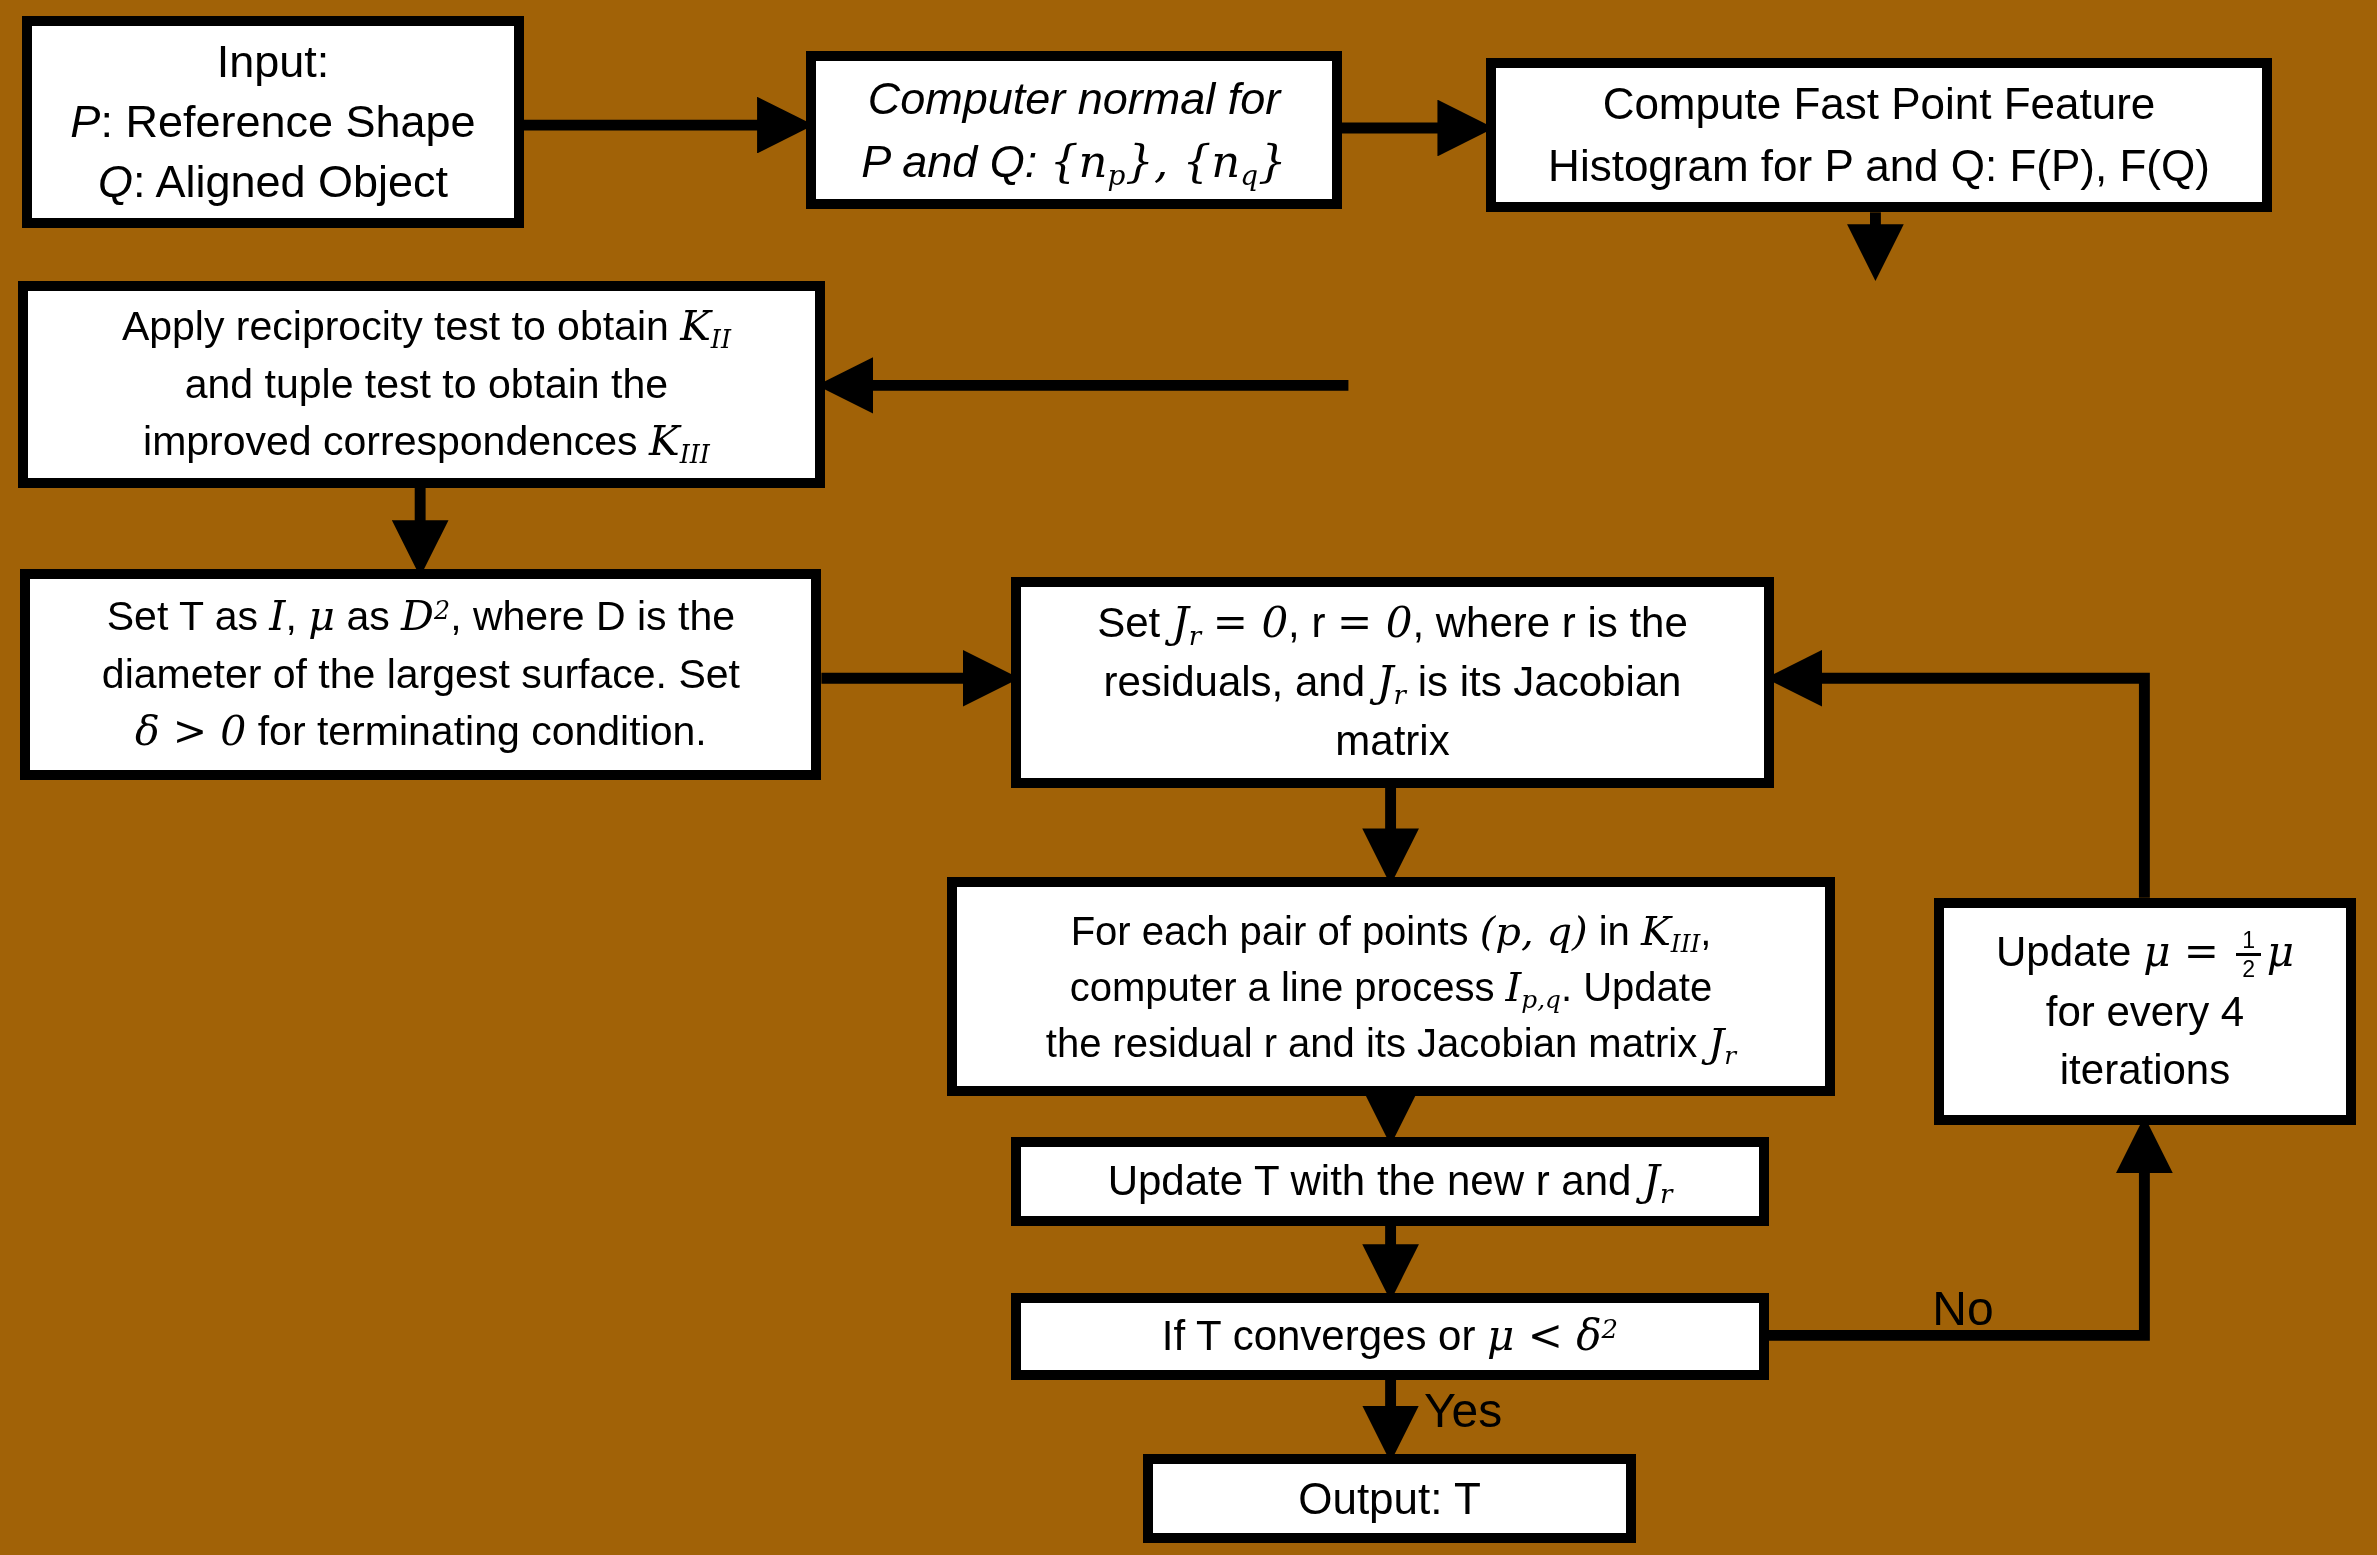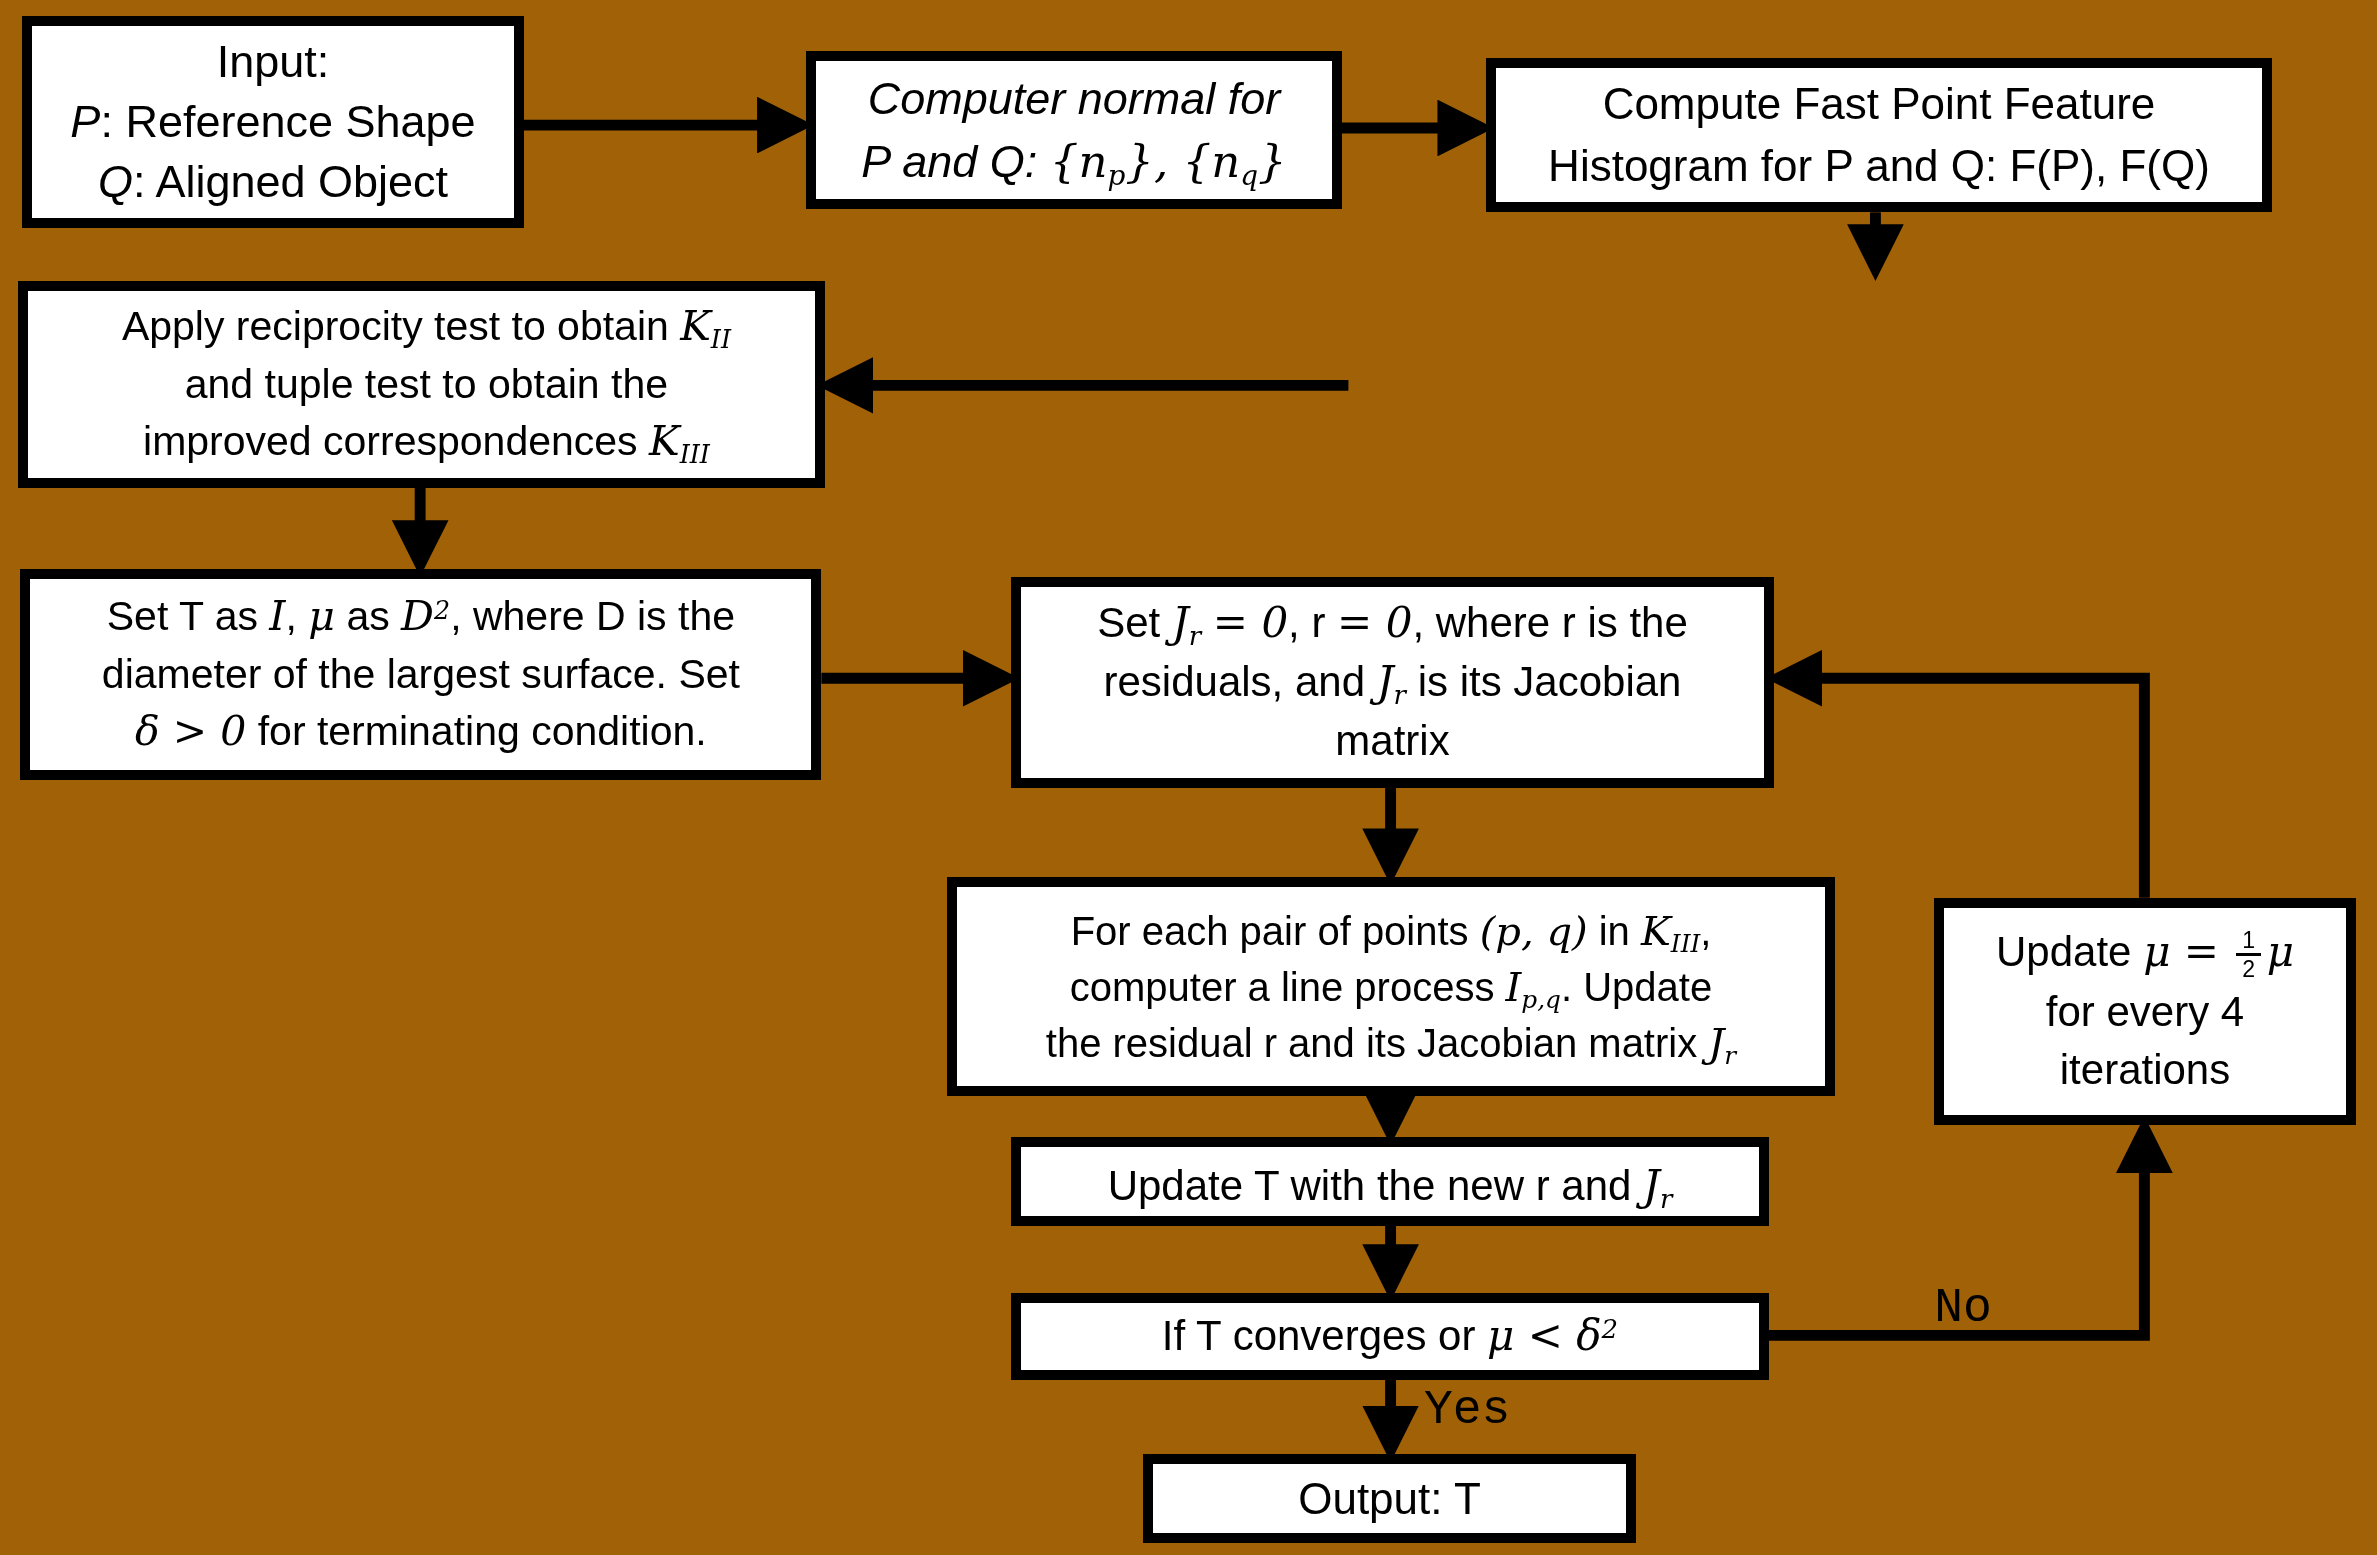--- a/index.html
+++ b/index.html
@@ -34,30 +34,30 @@
 
   
   .n-input          { left: 22px;   top: 16px;   width: 502px;  height: 212px; font-size: 45px; line-height: 1.33; }
   .n-compute-normal { left: 806px; top: 51px;   width: 536px;  height: 158px; font-size: 45px; font-style: italic; text-align: center; }
   .n-fpfh           { left: 1486px; top: 58px;   width: 786px; height: 154px; font-size: 44px; }
   .n-nn             { left: 1349px; top: 273px;  width: 1014px; height: 222px; font-size: 41px; }
   .n-reciprocity    { left: 18px;   top: 281px;  width: 807px; height: 207px; font-size: 41px; padding-left: 20px; }
   .n-init-t         { left: 20.4px;   top: 569px;  width: 801px; height: 211px; font-size: 41px; }
   .n-init-jr        { left: 1011px; top: 577px;  width: 763px; height: 211px; font-size: 42px; }
   .n-line-process   { left: 947px; top: 877px; width: 888px; height: 219px; font-size: 40px; }
-  .n-update-t       { left: 1011px; top: 1137px; width: 758px; height: 89px; font-size: 42px; align-items: flex-end; }
+  .n-update-t       { left: 1011px; top: 1137px; width: 758px; height: 89px; font-size: 42px; }
   .n-converge       { left: 1011px; top: 1293px; width: 758px; height: 87px; font-size: 42px; }
   .n-output         { left: 1143px; top: 1454px; width: 493px;  height: 89px; font-size: 44px; }
   .n-update-mu      { left: 1934px; top: 898px; width: 422px;  height: 227px; font-size: 42px; }
 
   #arrows { position: absolute; left: 0; top: 0; width: 2377px; height: 1555px; }
   .edge { stroke: #000000; stroke-width: 15; fill: none; }
   #ah path { fill: #000000; }
 
-  .edge-label { position: absolute; font-size: 48px; color: #000000; font-family: Liberation Mono, monospace; }
+  .edge-label { position: absolute; font-size: 48px; color: #000000; }
   .lbl-no  { left: 1901px; top: 1281px; width: 124px; text-align: center; }
   .lbl-yes { left: 1424px; top: 1383px; }
 </style>
 </head>
 <body>
 
 <div class="canvas">
 
   <svg id="arrows" viewBox="0 0 3270 2139" xmlns="http://www.w3.org/2000/svg">
     <defs>

